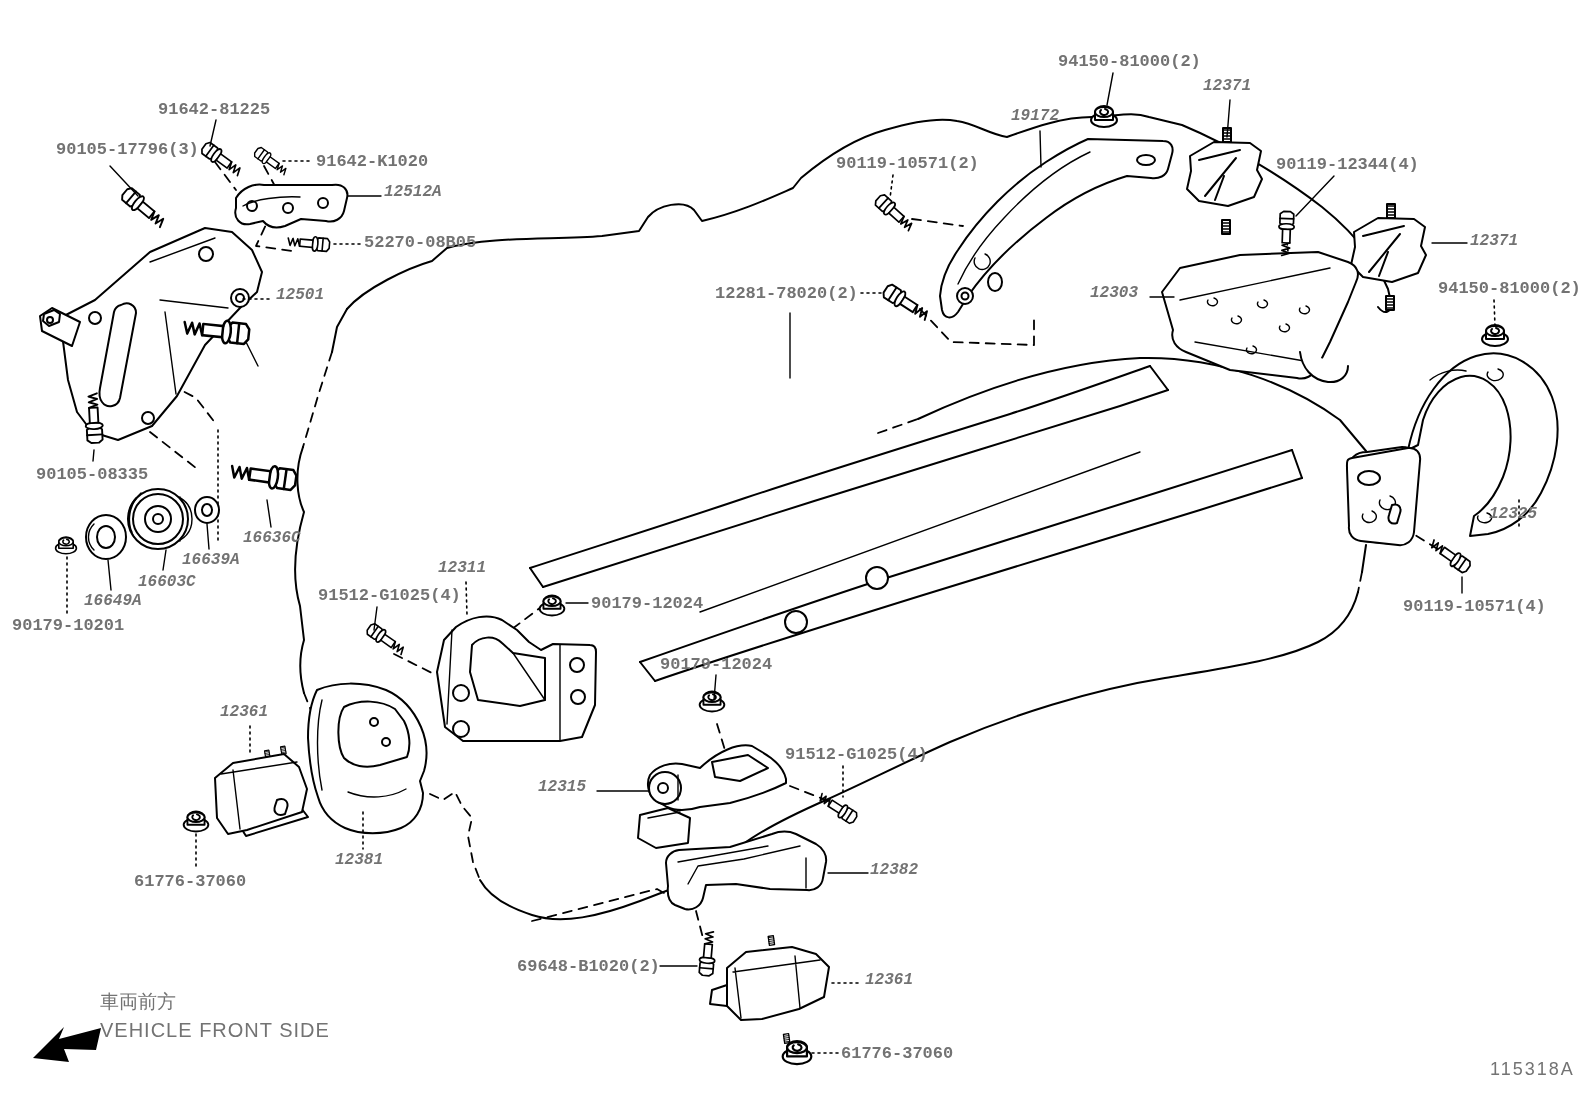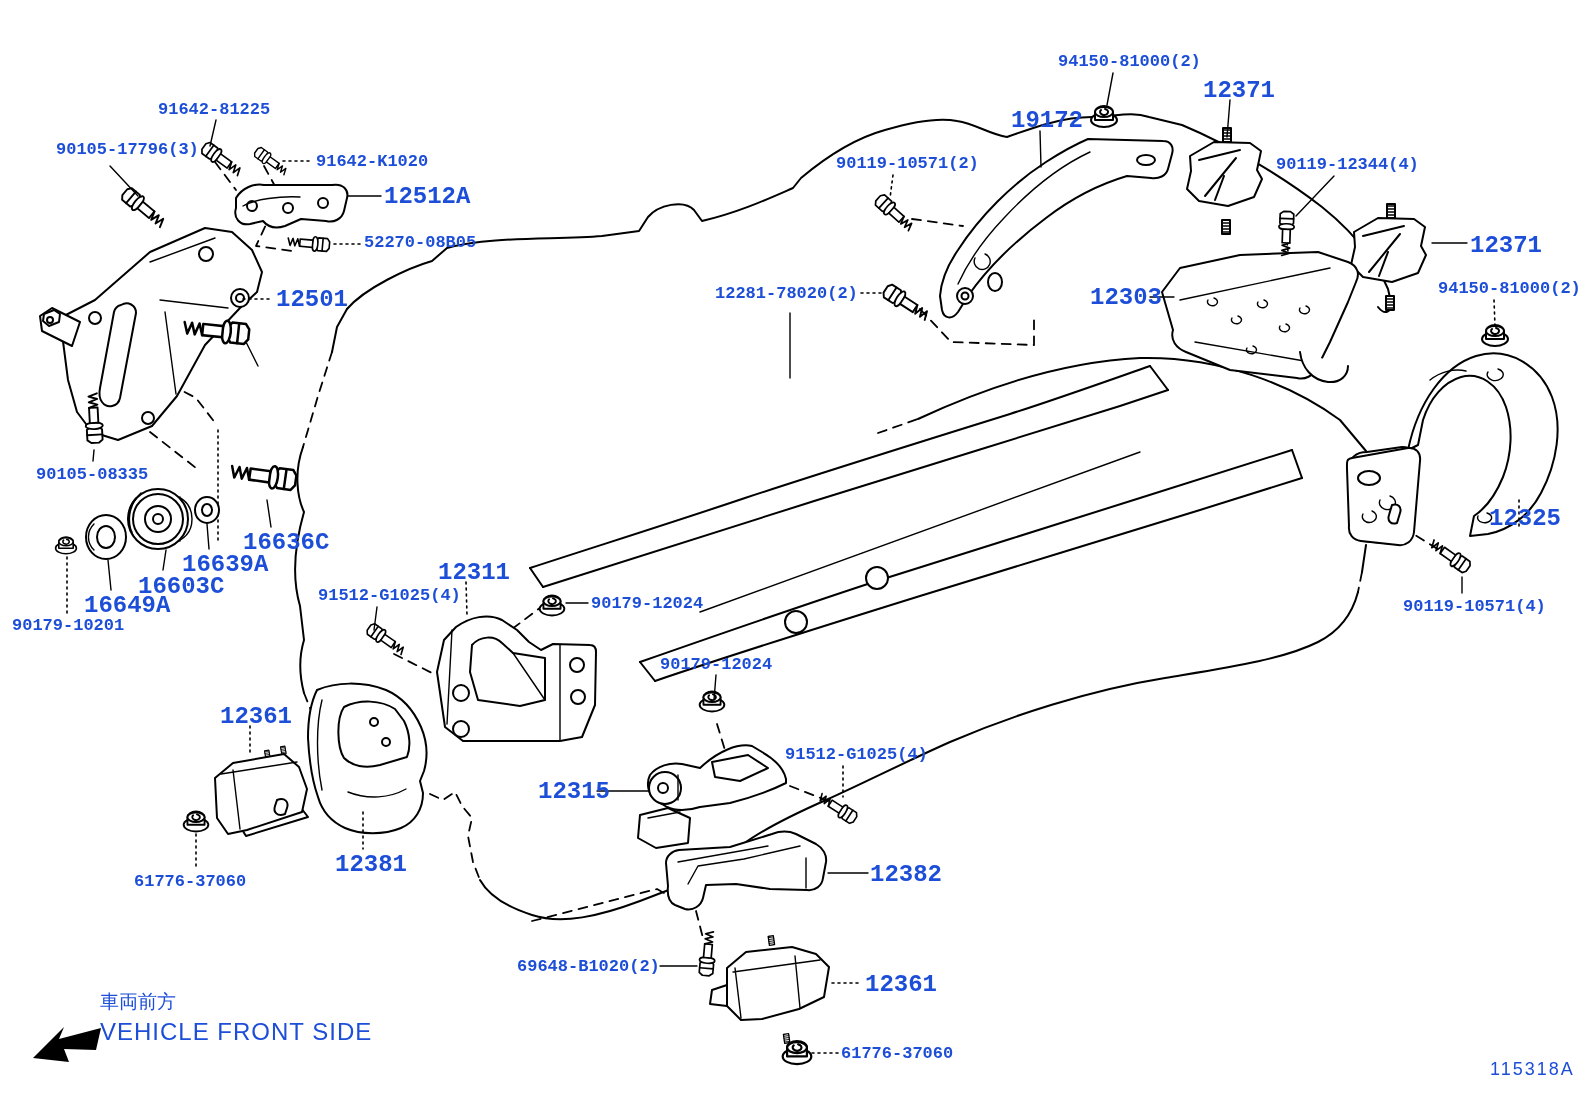--- a/index.html
+++ b/index.html
@@ -12,27 +12,27 @@
   svg path, svg circle, svg ellipse, svg line, svg rect {
     stroke:#000; fill:none; stroke-width:2; stroke-linecap:round; stroke-linejoin:round;
   }
   svg .pf { fill:#ffffff; }
   svg .thin { stroke-width:1.4; }
   svg .lead { stroke-width:1.4; }
   svg .dot  { stroke-width:1.6; stroke-dasharray:2 4; }
   svg .dash { stroke-width:1.8; stroke-dasharray:9 7; }
   svg .fill { fill:#000; stroke:none; }
   .lbl {
-    position:absolute; color:#1d4ed8; font-weight:bold; font-size:17px;
+    position:absolute; color:#737373; font-weight:bold; font-size:17px;
     letter-spacing:0; white-space:pre; line-height:1.1;
   }
-  .lbl-lg { font-size:24px; }
+  .lbl-lg { font-size:16px;font-style:italic; }
   .ref { line-height:21px; }
   .jp  { font-family:"DejaVu Sans","Liberation Sans",sans-serif; font-weight:normal; font-size:19px; }
-  .en-note { font-family:"Liberation Sans","DejaVu Sans",sans-serif; font-weight:normal; font-size:24px; letter-spacing:1px; }
+  .en-note { font-family:"Liberation Sans","DejaVu Sans",sans-serif; font-weight:normal; font-size:20px; letter-spacing:1px; }
   .code { font-family:"Liberation Sans","DejaVu Sans",sans-serif; font-weight:normal; font-size:18px; letter-spacing:2px; }
 </style>
 </head>
 <body>
 
 <div class="stage">
 
 <svg width="1592" height="1099" viewBox="0 0 1592 1099">
   <defs>
     <g id="bolt">

